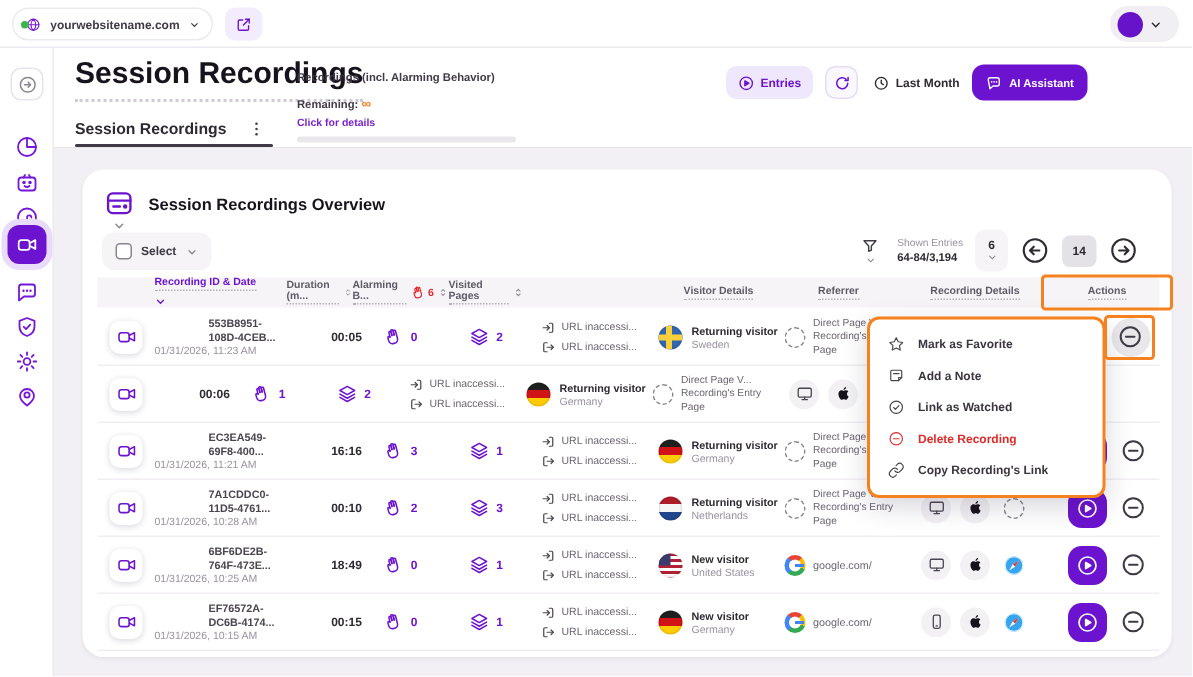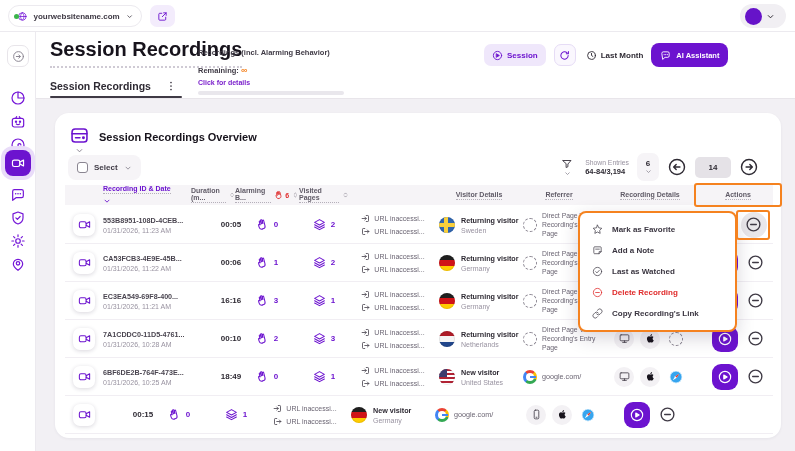--- a/index.html
+++ b/index.html
@@ -73,21 +73,21 @@
   .funnel { width:20px; display:flex; flex-direction:column; align-items:center; color:#3f3a45; }
   .funnel .ic { width:12px; height:12px; }
   .funnel .chev { width:7px; height:7px; color:#8a8591; }
   .entries-text { text-align:left; }
   .entries-text .l1 { font-size:6.8px; color:#9892a0; }
   .entries-text .l2 { font-size:7.5px; font-weight:bold; color:#2e2a33; margin-top:1px; }
   .pagesize { width:22px; height:28px; border-radius:7px; background:#f6f4f7; display:flex; flex-direction:column; align-items:center; justify-content:center; }
   .pagesize span { font-size:8px; font-weight:bold; color:#2e2a33; }
   .pagesize .chev { width:7px; height:7px; color:#8a8591; }
   .pg-btn { width:20px; height:20px; color:#2e2a33; }
-  .pg-num { width:36px; height:21px; background:#e5e2e7; border-radius:5px; display:flex; align-items:center; justify-content:center; font-size:8px; font-weight:bold; color:#2e2a33; }
+  .pg-num { width:23px; height:21px; background:#e5e2e7; border-radius:5px; display:flex; align-items:center; justify-content:center; font-size:8px; font-weight:bold; color:#2e2a33; }
 
   
   .thead { position:absolute; left:10px; top:72px; width:708px; height:20px; background:#f6f4f7; display:flex; align-items:center; }
   .th { font-size:7px; font-weight:bold; color:#5f5a66; display:flex; align-items:center; justify-content:center; gap:3px; }
   .th .lab { border-bottom:1px dotted #b5b0ba; padding-bottom:1px; }
   .th.sorted { color:#6c13cf; }
   .th .sort { width:8px; height:8px; color:#8a8591; }
   .th .chev { width:8px; height:8px; color:#6c13cf; }
   .th .alarm-badge { display:flex; align-items:center; gap:1px; color:#e02b2b; }
   .th .alarm-badge .ic { width:10px; height:10px; }
@@ -95,21 +95,21 @@
 
   .rows { position:absolute; left:10px; top:93px; width:708px; }
   .trow { display:flex; align-items:center; height:38px; border-bottom:1px solid #f1eef3; }
   .cell { display:flex; align-items:center; justify-content:center; height:100%; }
   .c0 { width:38px; } .c1 { width:88px; } .c2 { width:44px; } .c3 { width:64px; }
   .c4 { width:50px; } .c5 { width:88px; } .c6 { width:84px; } .c7 { width:76px; }
   .c8 { width:106px; } .c9 { width:70px; }
   .c1 { flex-direction:column; align-items:flex-start; justify-content:center; }
   .cambox { width:22px; height:22px; border-radius:7px; background:#fff; box-shadow:0 1px 4px rgba(40,30,60,.18); display:flex; align-items:center; justify-content:center; color:#6c13cf; }
   .cambox .ic { width:13px; height:13px; }
-  .rid { font-size:7.2px; font-weight:bold; color:#4a4550; }
+  .rid { font-size:7.2px; font-weight:bold; color:#4a4550;margin-left:36px; }
   .rdate { font-size:7px; color:#9892a0; margin-top:2px; }
   .dur { font-size:8px; font-weight:bold; color:#2e2a33;padding-left:36px; }
   .cnt { font-size:8px; font-weight:bold; color:#6c13cf; margin-left:5px; }
   .alarm-ic, .layers-ic { width:13px; height:13px; color:#6c13cf; }
   .urls { display:flex; flex-direction:column; gap:4px; align-items:flex-start; }
   .urlline { display:flex; align-items:center; gap:4px; }
   .urlline .ic { width:9px; height:9px; color:#4a4550; }
   .urlline span { font-size:7px; color:#6a6472; }
   .flag { width:16px; height:16px; border-radius:50%; overflow:hidden; position:relative; flex:none; box-shadow:inset 0 0 0 1px rgba(0,0,0,.08); }
   .flag-se { background:#3066b0; }
@@ -261,21 +261,21 @@
   </div>
 
   <div class="hdr-right">
     <div class="active-pill">
       <span class="ic">
           <svg viewBox="0 0 24 24" fill="none" stroke="currentColor" stroke-width="2" stroke-linecap="round" stroke-linejoin="round">
             <circle cx="12" cy="12" r="9"></circle>
             <path d="M10 8.5l6 3.5-6 3.5z" fill="currentColor"></path>
           </svg>
         </span>
-      <span>Session</span>
+      <span>Entries</span>
     </div>
     <div class="refresh-btn">
       <span class="ic">
           <svg viewBox="0 0 24 24" fill="none" stroke="currentColor" stroke-width="2.2" stroke-linecap="round" stroke-linejoin="round">
             <path d="M20 12a8 8 0 1 1-2.34-5.66"></path>
             <path d="M20.5 3.5V8H16"></path>
           </svg>
         </span>
     </div>
     <div class="period">
@@ -559,24 +559,20 @@
     <div class="cell c0">
             <span class="cambox">
               <span class="ic" style="width:13px;height:13px">
                 <svg viewBox="0 0 24 24" fill="none" stroke="currentColor" stroke-width="1.9" stroke-linecap="round" stroke-linejoin="round">
                   <rect x="2.5" y="7" width="12.5" height="11" rx="3"></rect>
                   <path d="M15 10.5l6.5-3.5v10L15 13.5"></path>
                 </svg>
               </span>
             </span>
           </div>
-    <div class="cell c1">
-      <div class="rid">CA53FCB3-4E9E-45B...</div>
-      <div class="rdate">01/31/2026, 11:22 AM</div>
-    </div>
     <div class="cell c2">
             <span class="dur">00:06</span>
           </div>
     <div class="cell c3">
             <span class="ic alarm-ic">
               <svg viewBox="0 0 24 24" fill="none" stroke="currentColor" stroke-width="1.9" stroke-linecap="round" stroke-linejoin="round">
                 <g transform="rotate(-15 12 12)">
                   <path d="M9.5 20c-2.8 0-4.8-2.2-4.8-5v-3.5a1.4 1.4 0 0 1 2.8 0"></path>
                   <path d="M7.5 11V5.8a1.4 1.4 0 0 1 2.8 0V10"></path>
                   <path d="M10.3 10V4.4a1.4 1.4 0 0 1 2.8 0V10"></path>
@@ -1018,20 +1014,24 @@
     <div class="cell c0">
             <span class="cambox">
               <span class="ic" style="width:13px;height:13px">
                 <svg viewBox="0 0 24 24" fill="none" stroke="currentColor" stroke-width="1.9" stroke-linecap="round" stroke-linejoin="round">
                   <rect x="2.5" y="7" width="12.5" height="11" rx="3"></rect>
                   <path d="M15 10.5l6.5-3.5v10L15 13.5"></path>
                 </svg>
               </span>
             </span>
           </div>
+    <div class="cell c1">
+      <div class="rid">EF76572A-DC6B-4174...</div>
+      <div class="rdate">01/31/2026, 10:15 AM</div>
+    </div>
     <div class="cell c2">
             <span class="dur">00:15</span>
           </div>
     <div class="cell c3">
             <span class="ic alarm-ic">
               <svg viewBox="0 0 24 24" fill="none" stroke="currentColor" stroke-width="1.9" stroke-linecap="round" stroke-linejoin="round">
                 <g transform="rotate(-15 12 12)">
                   <path d="M9.5 20c-2.8 0-4.8-2.2-4.8-5v-3.5a1.4 1.4 0 0 1 2.8 0"></path>
                   <path d="M7.5 11V5.8a1.4 1.4 0 0 1 2.8 0V10"></path>
                   <path d="M10.3 10V4.4a1.4 1.4 0 0 1 2.8 0V10"></path>
@@ -1152,21 +1152,21 @@
         </span>
         <span>Add a Note</span>
       </div>
       <div class="ctx-item">
         <span class="ic">
           <svg viewBox="0 0 24 24" fill="none" stroke="currentColor" stroke-width="1.7" stroke-linecap="round" stroke-linejoin="round">
             <circle cx="12" cy="12" r="9"></circle>
             <path d="M8.2 12.4l2.6 2.6 5-5.4"></path>
           </svg>
         </span>
-        <span>Last as Watched</span>
+        <span>Link as Watched</span>
       </div>
       <div class="ctx-item danger">
         <span class="ic">
           <svg viewBox="0 0 24 24" fill="none" stroke="currentColor" stroke-width="1.7" stroke-linecap="round" stroke-linejoin="round">
             <circle cx="12" cy="12" r="9"></circle>
             <path d="M8 12h8"></path>
           </svg>
         </span>
         <span>Delete Recording</span>
       </div>

